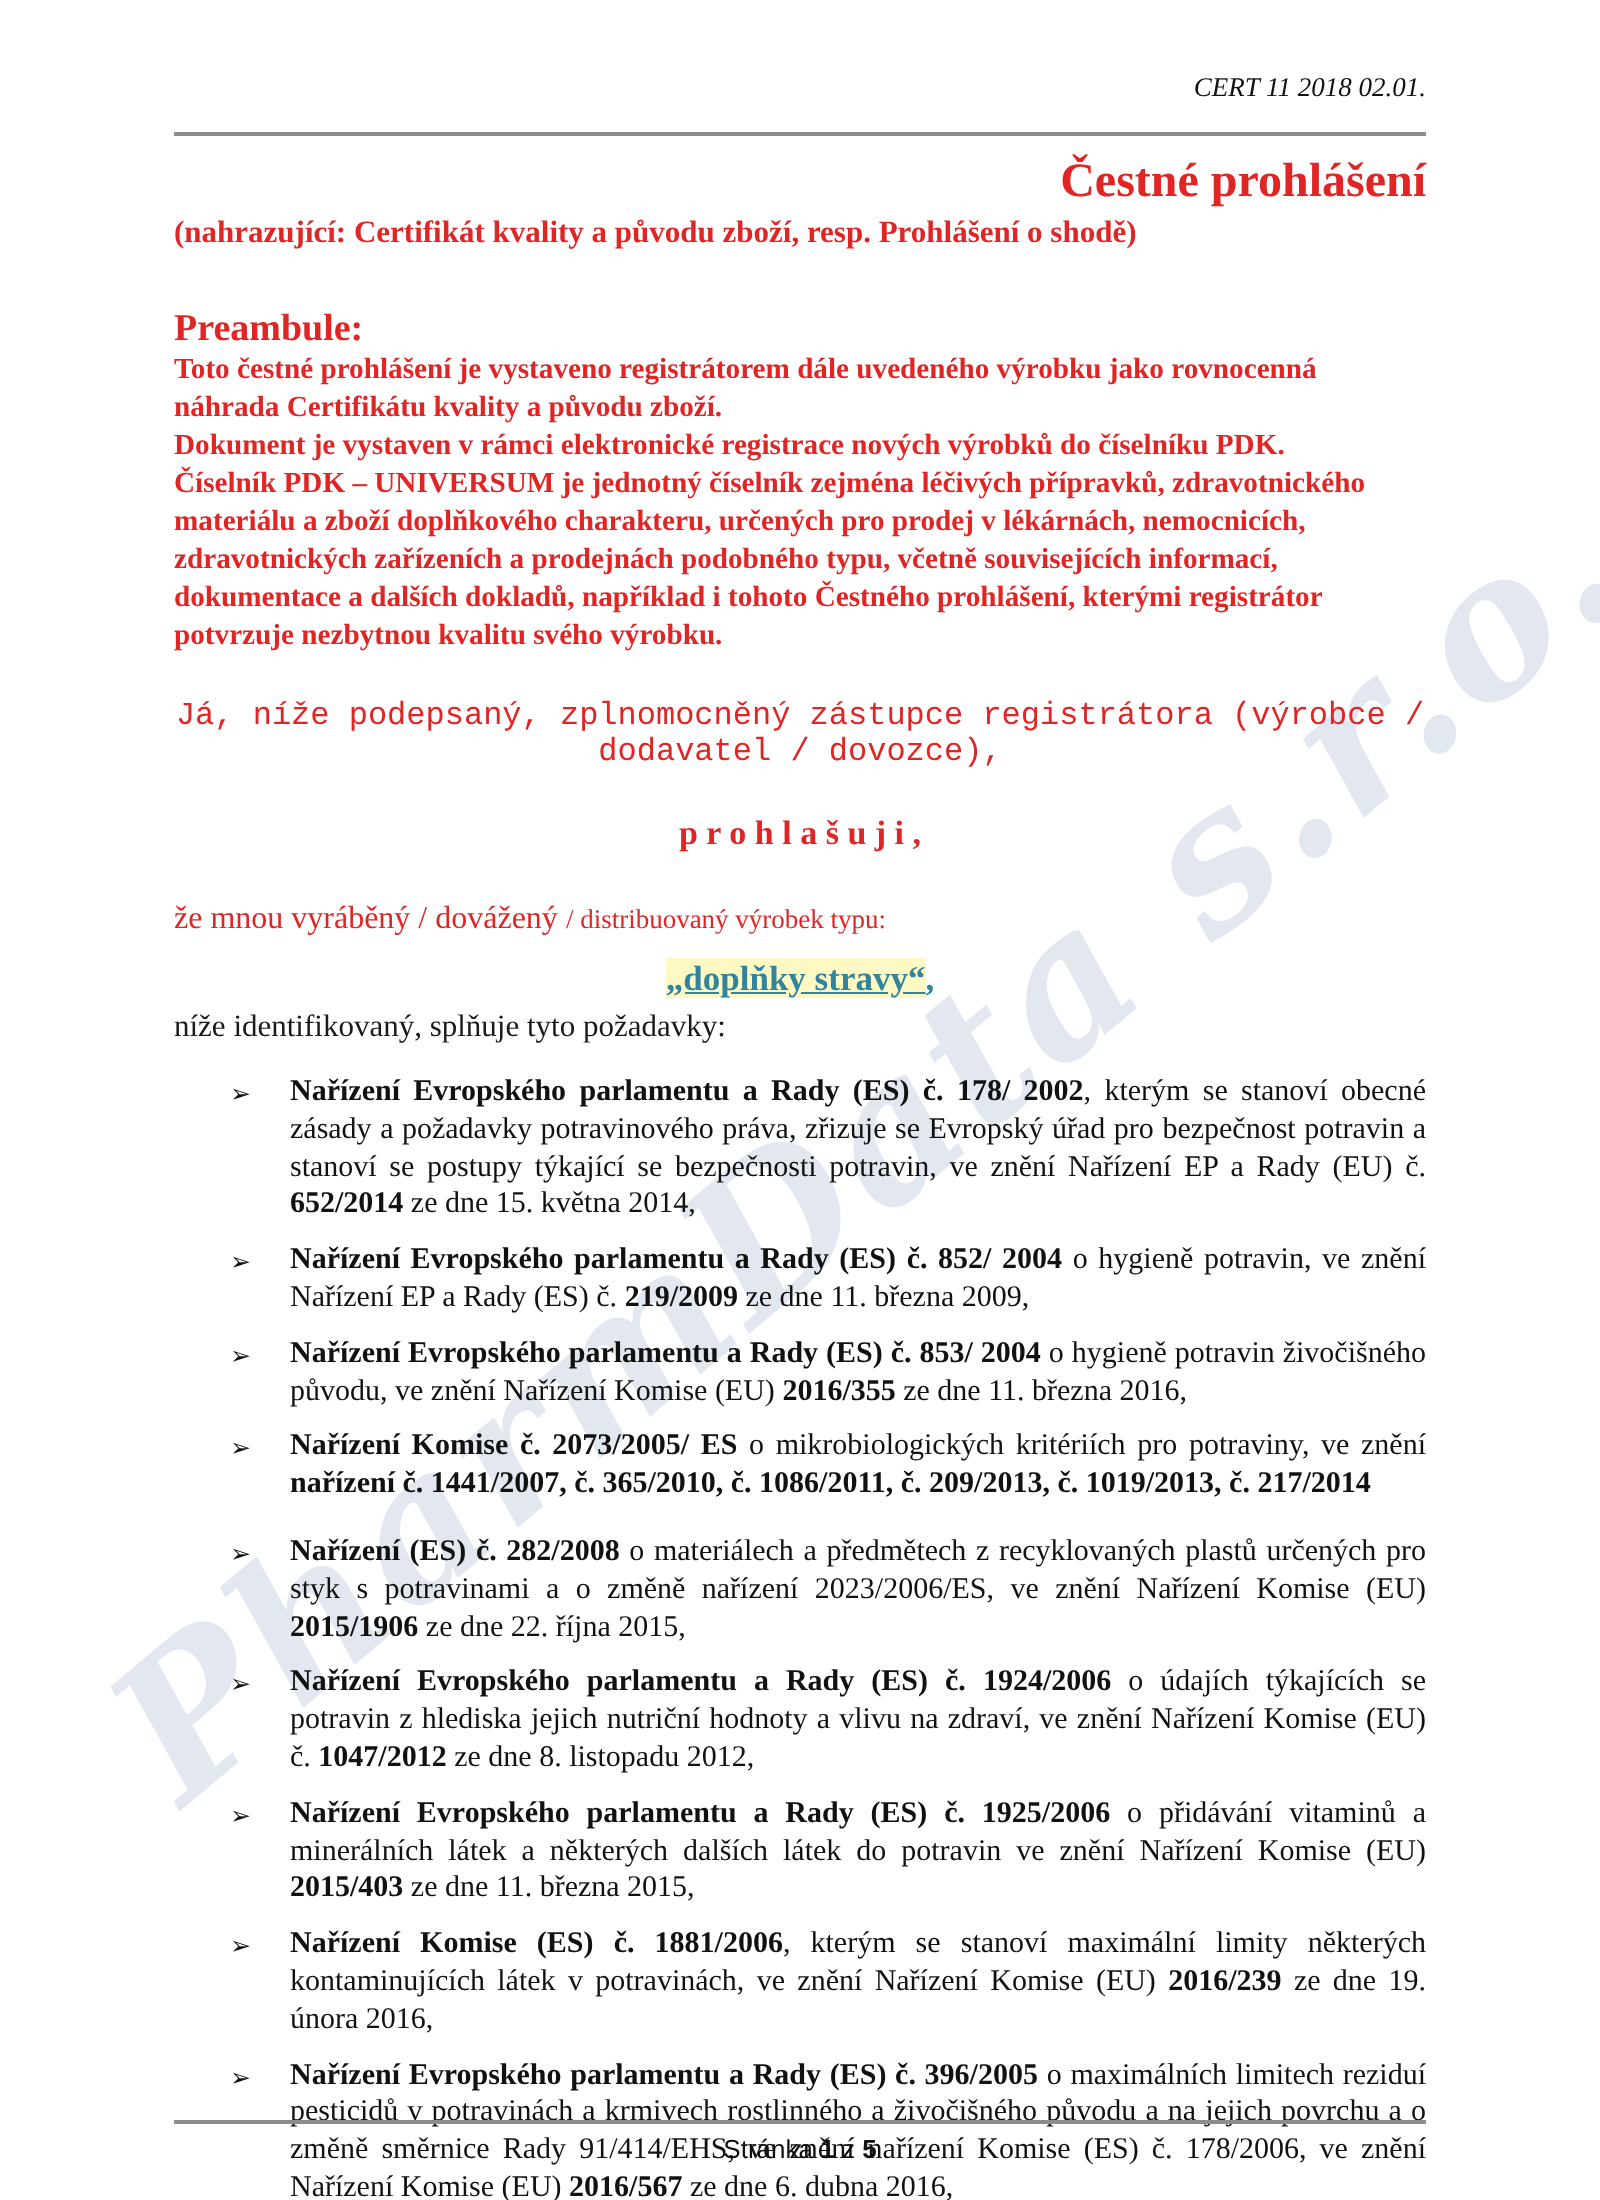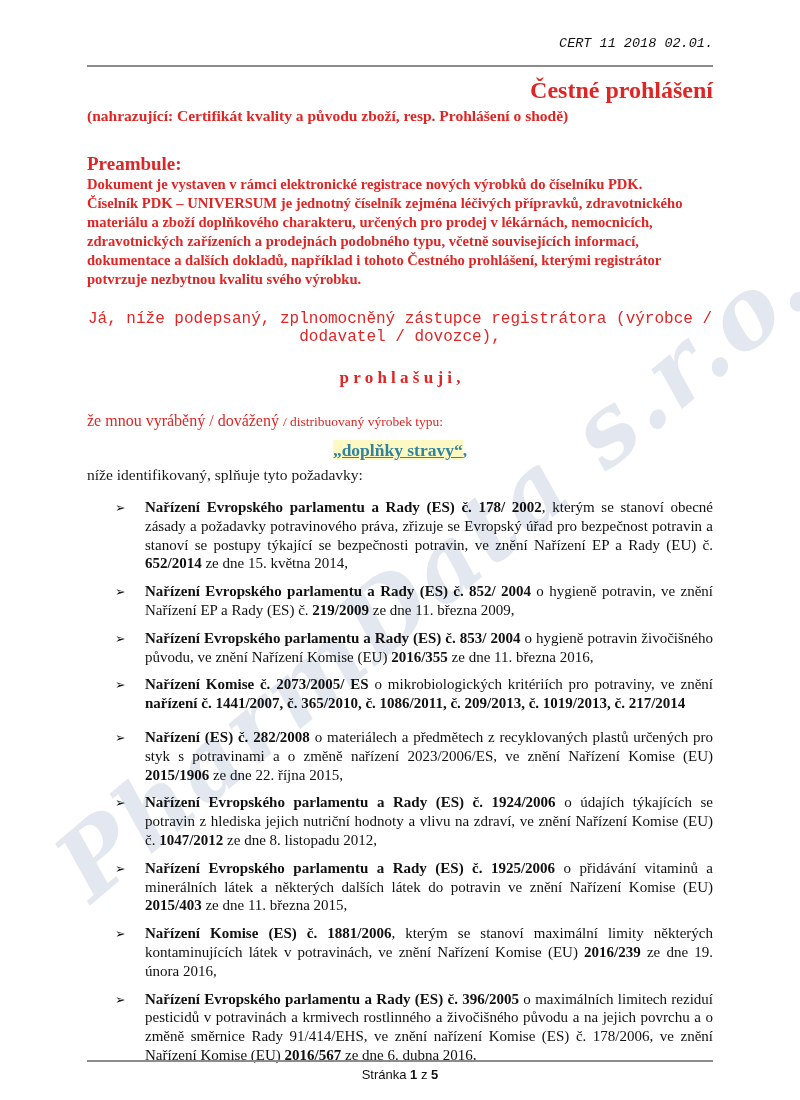--- a/index.html
+++ b/index.html
@@ -25,21 +25,21 @@
     letter-spacing:3px;
     color:#e3e8f0;
     white-space:nowrap;
     pointer-events:none;
     user-select:none;
   }
   
   .content{position:relative;z-index:1;padding:36px 87px 0 87px;}
   .doc-code{
     text-align:right;
-    font-family:Liberation Mono, monospace;
+    font-family:Liberation Serif, serif;
     font-style:italic;
     font-size:13.5px;
     color:#111;
   }
   .header-rule{border:none;border-top:2px solid #8c8c8c;margin:14px 0 0 0;}
   .title{
     margin-top:10px;
     text-align:right;
     font-size:24px;
     font-weight:bold;
@@ -147,20 +147,21 @@
   <div class="content">
 
     <div class="doc-code">CERT 11 2018 02.01.</div>
     <hr class="header-rule">
 
     <div class="title">Čestné prohlášení</div>
     <div class="subtitle">(nahrazující: Certifikát kvality a původu zboží, resp. Prohlášení o shodě)</div>
 
     <div class="preamble-heading">Preambule:</div>
     <div>
+        <p class="pre-par">Toto čestné prohlášení je vystaveno registrátorem dále uvedeného výrobku jako rovnocenná náhrada Certifikátu kvality a původu zboží.</p>
         <p class="pre-par">Dokument je vystaven v rámci elektronické registrace nových výrobků do číselníku PDK.</p>
         <p class="pre-par">Číselník PDK – UNIVERSUM je jednotný číselník zejména léčivých přípravků, zdravotnického materiálu a zboží doplňkového charakteru, určených pro prodej v lékárnách, nemocnicích, zdravotnických zařízeních a prodejnách podobného typu, včetně souvisejících informací, dokumentace a dalších dokladů, například i tohoto Čestného prohlášení, kterými registrátor potvrzuje nezbytnou kvalitu svého výrobku.</p>
       </div>
 
     <div class="intro-line">Já, níže podepsaný, zplnomocněný zástupce registrátora (výrobce / dodavatel / dovozce),</div>
 
     <div class="declare-verb">p r o h l a š u j i ,</div>
 
     <div class="product-line"><span>že mnou vyráběný / dovážený </span><span class="small"> / distribuovaný výrobek typu:</span></div>
 

